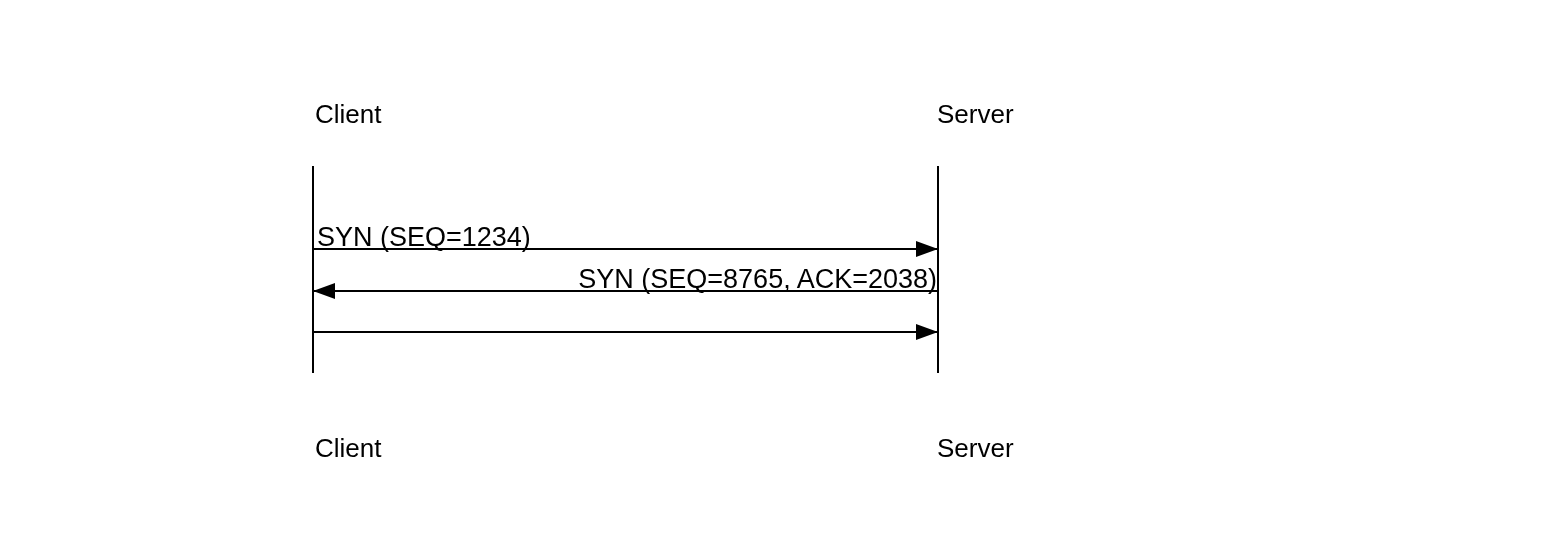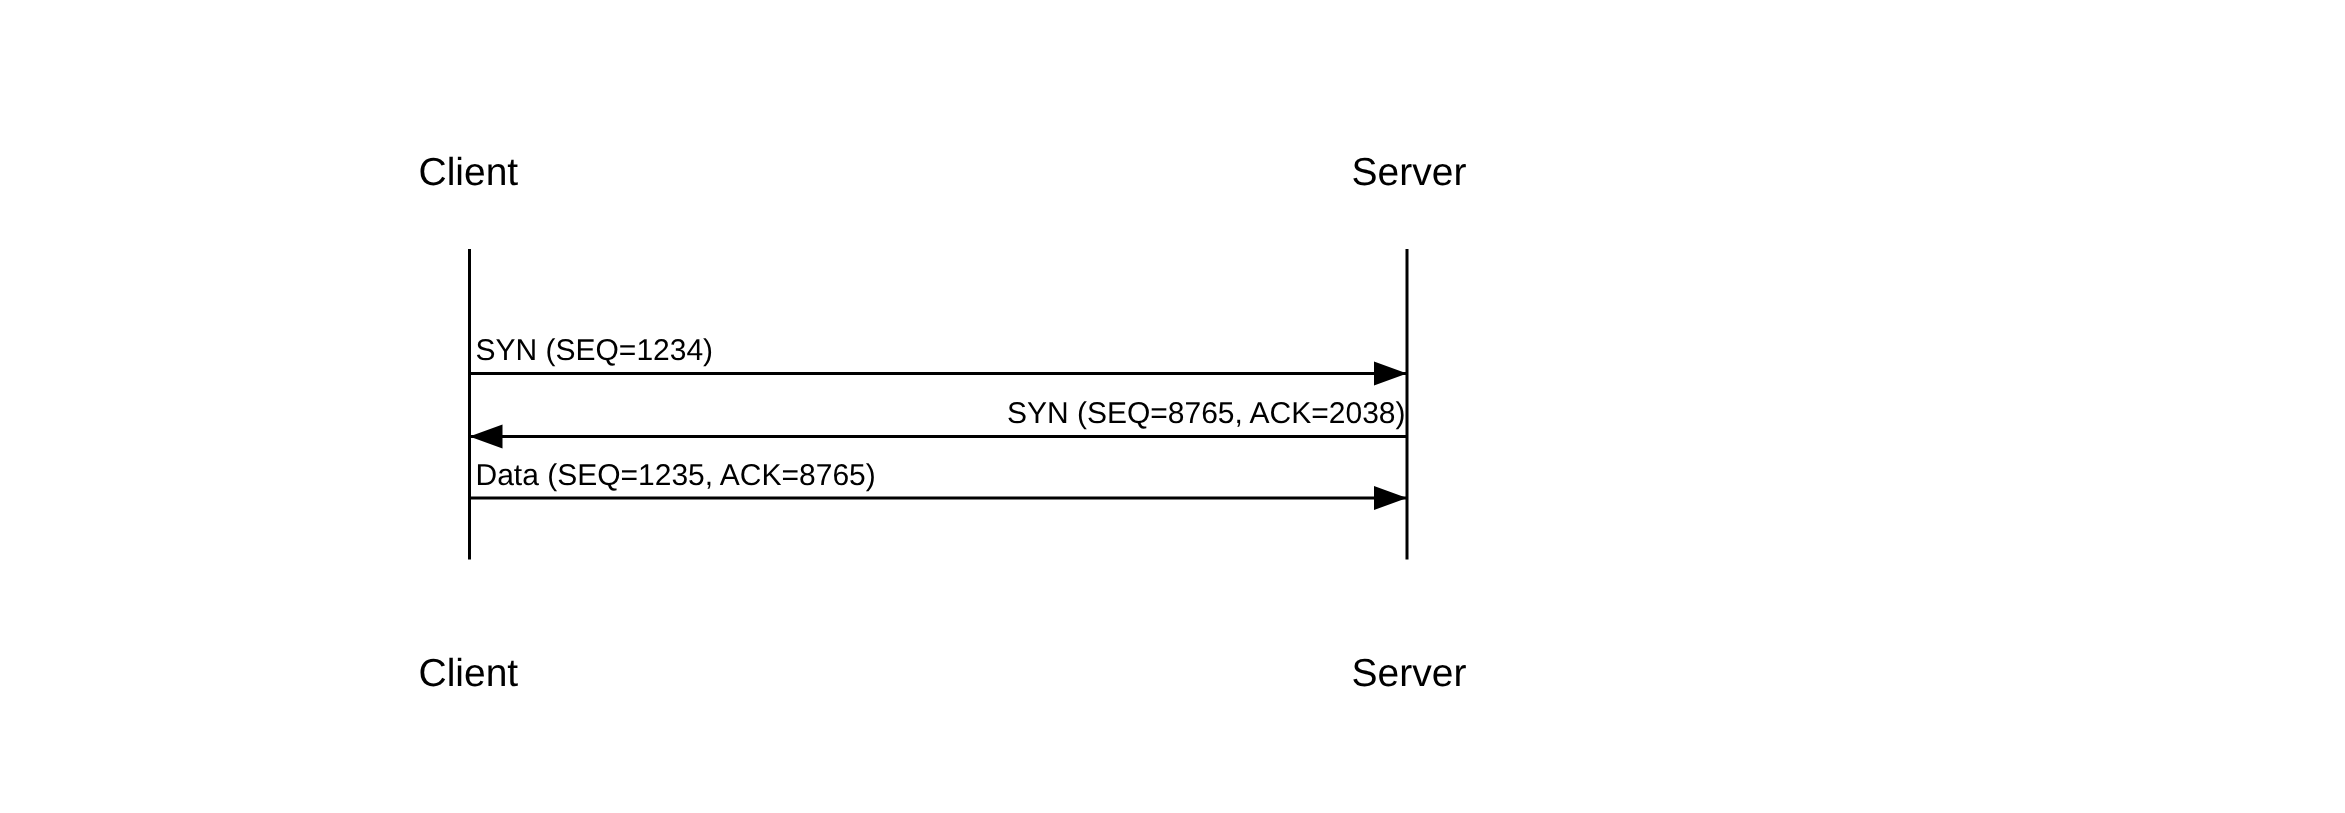--- a/index.html
+++ b/index.html
@@ -14,24 +14,25 @@
     height: 542px;
     background: var(--bg, #ffffff);
     overflow: hidden;
   }
   .actor-label {
     position: absolute;
     font-size: 26px;
     line-height: 1;
     white-space: nowrap;
     color: var(--ink, #000000);
+    margin-left: 36px;
   }
   .msg-label {
     position: absolute;
-    font-size: 20px;
+    font-size: 27px;
     line-height: 1;
     white-space: nowrap;
     color: var(--ink, #000000);
   }
   .lifeline {
     position: absolute;
     width: 2px;
     background: var(--ink, #000000);
   }
   .msg-line {
@@ -66,20 +67,19 @@
   <div class="lifeline" style="left:937px; top:166px; height:207px;"></div>
 
   <div class="msg-label" style="left:317px; top:224px;">SYN (SEQ=1234)</div>
   <div class="msg-line" style="left:313px; top:248px; width:625px;"></div>
   <div class="arrow-right" style="left:916px; top:241px;"></div>
 
   <div class="msg-label" style="right:626px; top:266px;">SYN (SEQ=8765, ACK=2038)</div>
   <div class="msg-line" style="left:313px; top:290px; width:625px;"></div>
   <div class="arrow-left" style="left:313px; top:283px;"></div>
 
-  <div class="msg-label" style="left:317px; top:307px;">Data (SEQ=1235, ACK=8765)</div>
   <div class="msg-line" style="left:313px; top:331px; width:625px;"></div>
   <div class="arrow-right" style="left:916px; top:324px;"></div>
 
   <div class="actor-label" style="left:279px; top:435px;">Client</div>
   <div class="actor-label" style="left:901px; top:435px;">Server</div>
 
 </div>
 
 </body></html>

